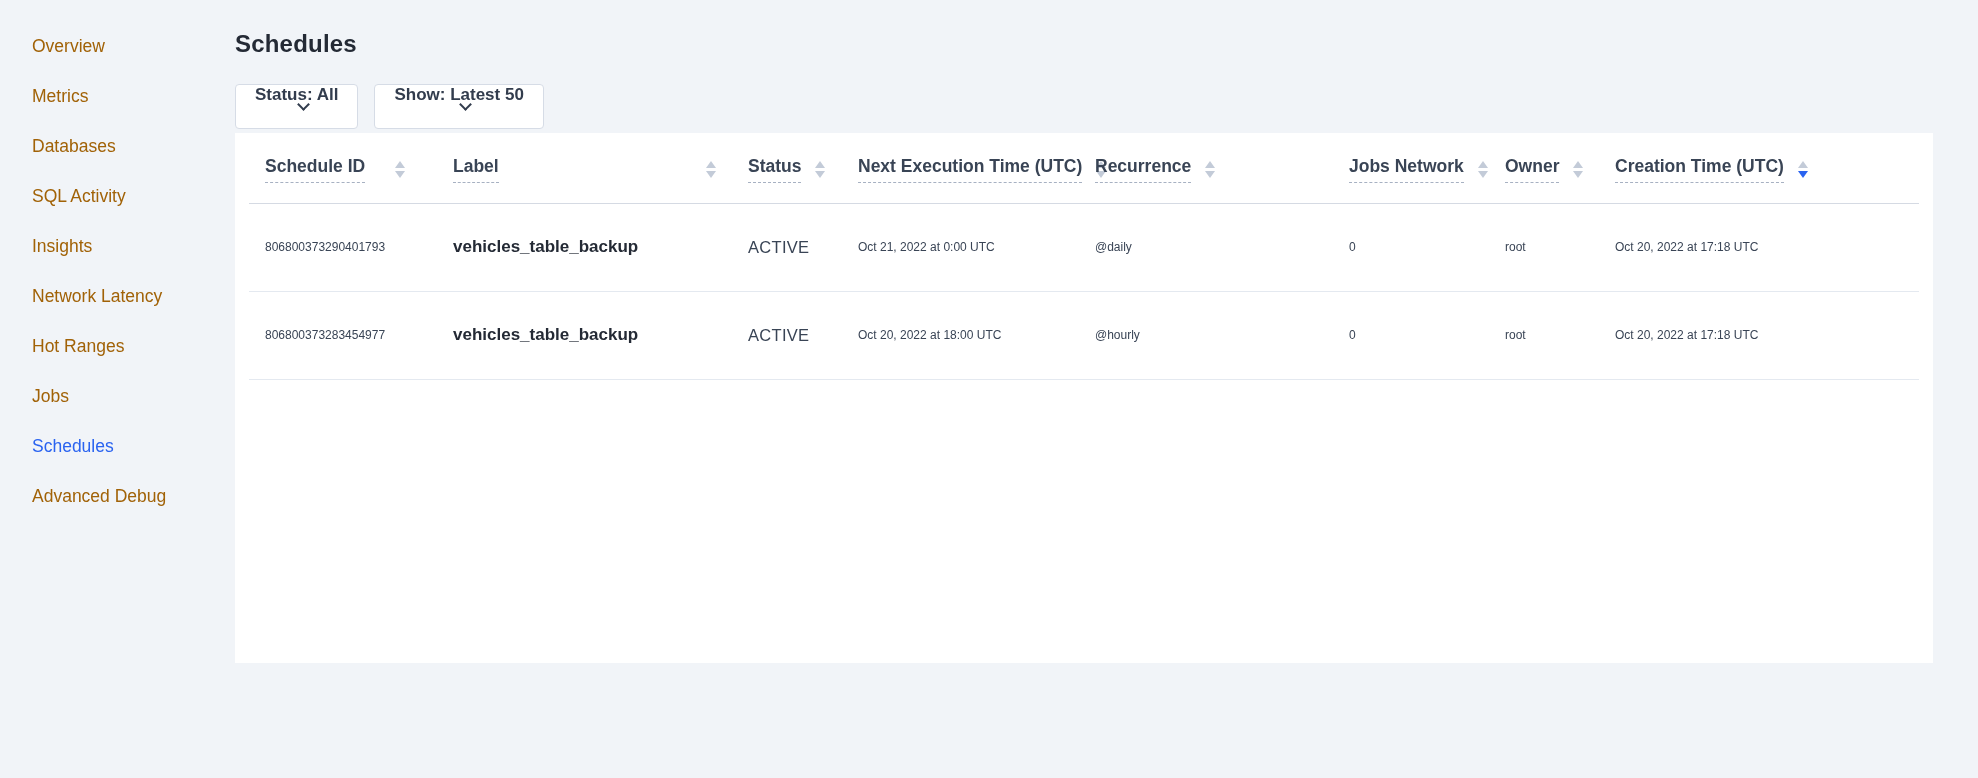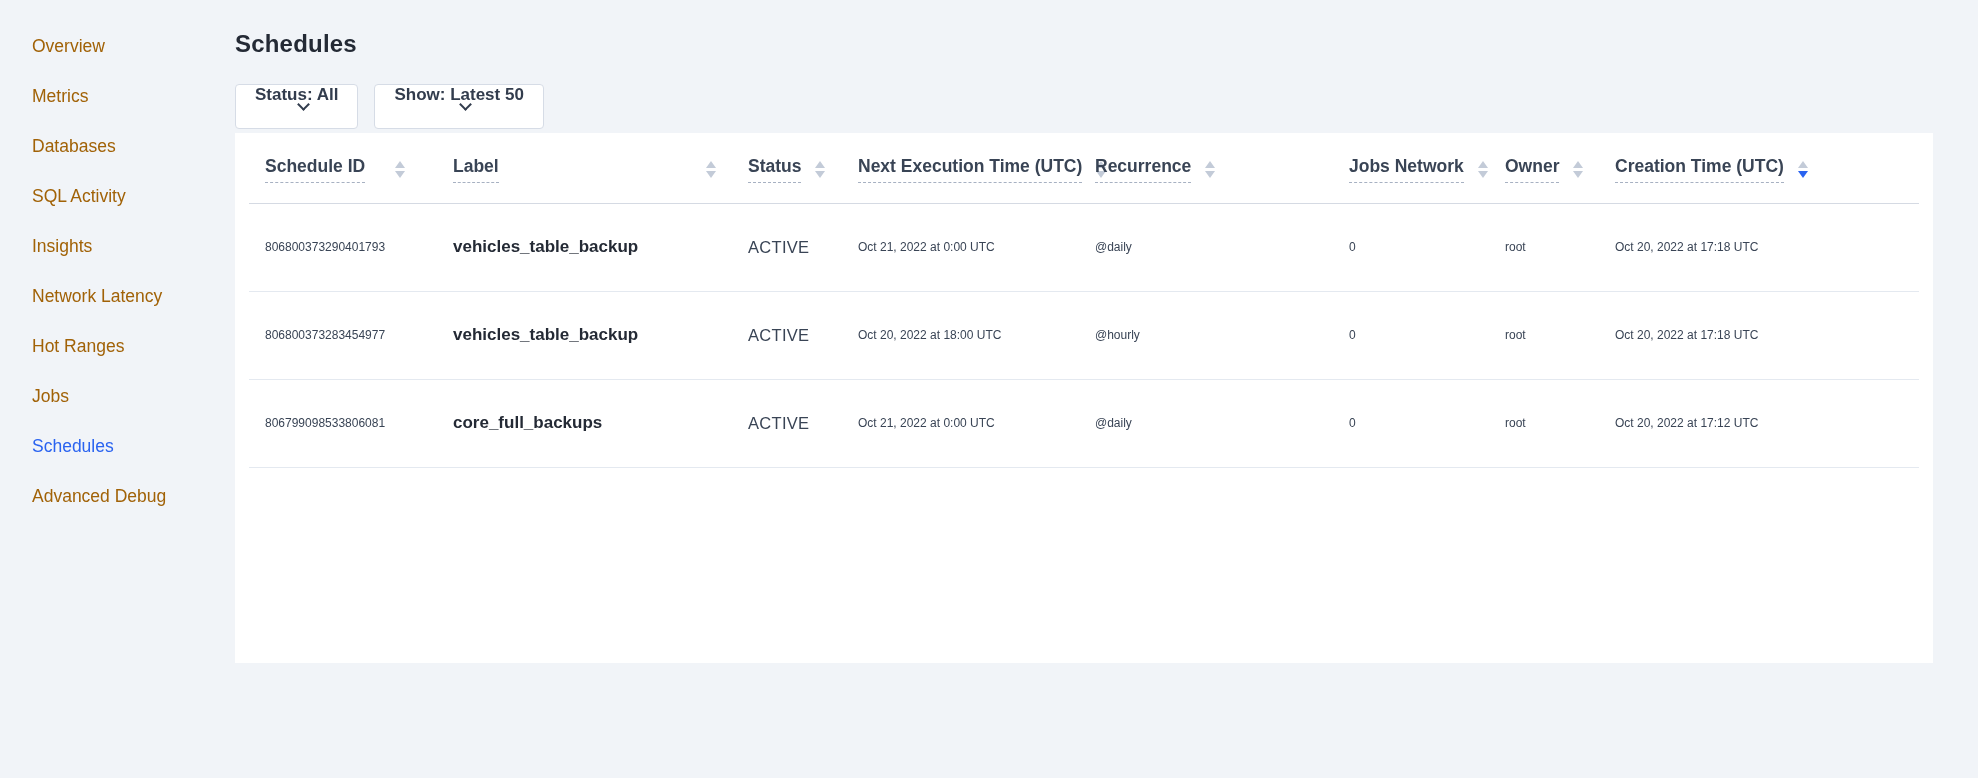--- a/index.html
+++ b/index.html
@@ -216,26 +216,16 @@
           <tr class="data-row">
             <td class="cell-schedule-id">806800373283454977</td>
             <td class="cell-label">vehicles_table_backup</td>
             <td class="cell-status">ACTIVE</td>
             <td class="cell-next-execution">Oct 20, 2022 at 18:00 UTC</td>
             <td class="cell-recurrence">@hourly</td>
             <td class="cell-jobs-running">0</td>
             <td class="cell-owner">root</td>
             <td class="cell-creation-time">Oct 20, 2022 at 17:18 UTC</td>
           </tr>
-          <tr class="data-row">
-            <td class="cell-schedule-id">806799098533806081</td>
-            <td class="cell-label">core_full_backups</td>
-            <td class="cell-status">ACTIVE</td>
-            <td class="cell-next-execution">Oct 21, 2022 at 0:00 UTC</td>
-            <td class="cell-recurrence">@daily</td>
-            <td class="cell-jobs-running">0</td>
-            <td class="cell-owner">root</td>
-            <td class="cell-creation-time">Oct 20, 2022 at 17:12 UTC</td>
-          </tr>
         </tbody>
     </table>
   </section>
 </main>
 
 </body></html>

